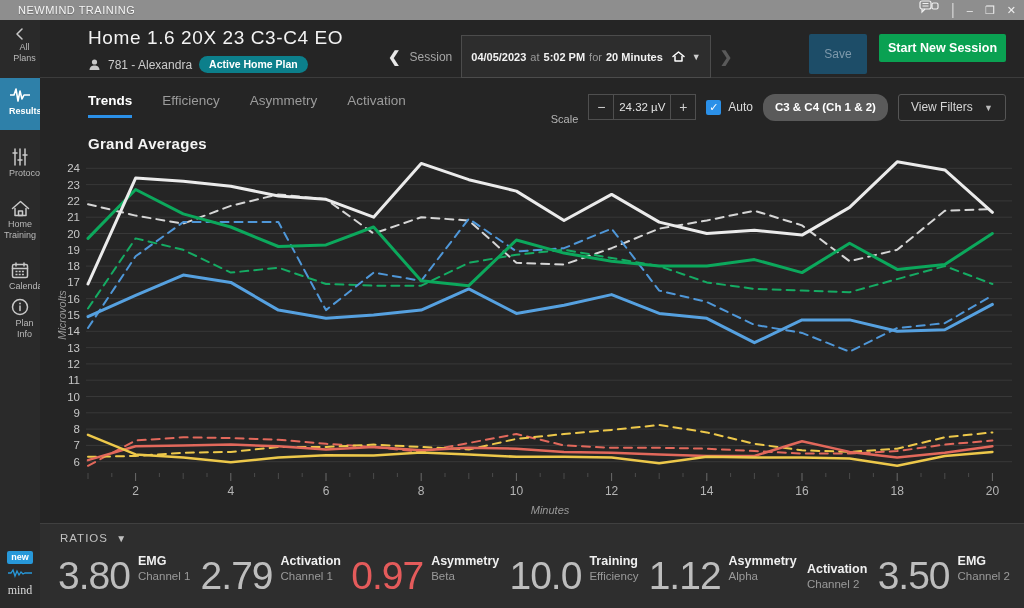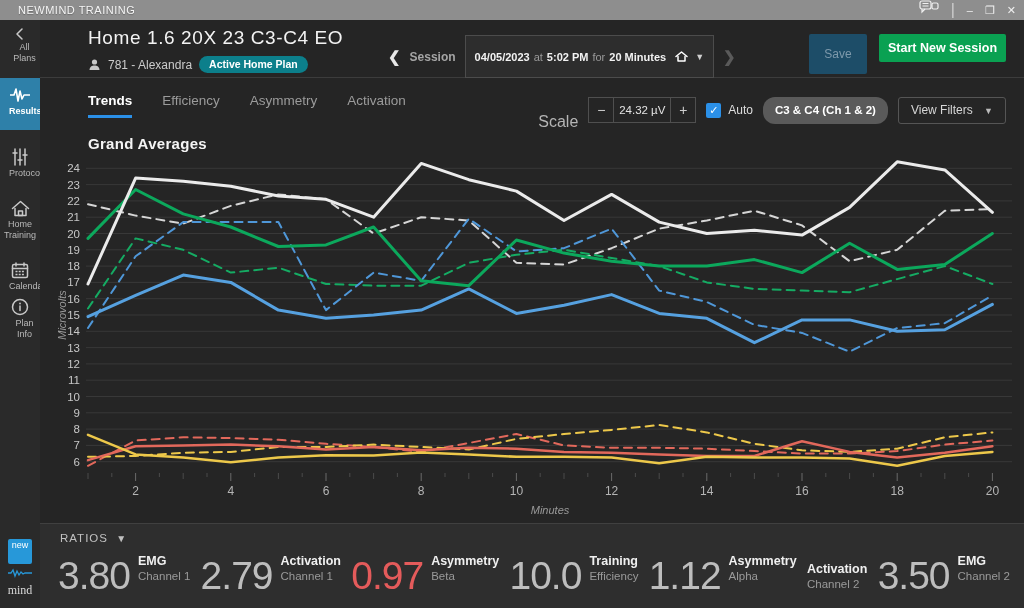--- a/index.html
+++ b/index.html
@@ -23,57 +23,57 @@
   .main { position:relative; width:984px; height:588px; background:#252525; }
 
   
   .side-item { position:absolute; left:0; width:40px; text-align:center; color:#b9b9b9; }
   .side-item .lbl { font-size:9px; line-height:11px; display:block; margin-top:2px;padding-left:9px; }
   .side-item svg { display:block; margin:0 auto; }
   .side-active { position:absolute; left:0; top:58px; width:40px; height:52px; background:#2e80a9; }
   .side-active .lbl { color:#fff; font-weight:bold; }
 
   .logo { position:absolute; left:0; bottom:10px; width:40px; text-align:center; }
-  .logo .new-badge { display:inline-block; background:#2798d9; color:#fff; font-weight:normal;
-                     font-size:9px; padding:1px 4px 14px; border-radius:2px; }
+  .logo .new-badge { display:inline-block; background:#2798d9; color:#fff; font-weight:bold;
+                     font-size:9px; padding:1px 4px 2px; border-radius:2px; }
   .logo .mind { font-family:"Liberation Serif", serif; font-size:12px; color:#d8d8d8; display:block; margin-top:1px;}
 
   
   .header { position:absolute; left:0; top:0; width:984px; height:58px;
             border-bottom:1px solid #3c3c3c; }
   .page-title { position:absolute; left:48px; top:7px; font-size:19px; letter-spacing:.6px;
                 color:#f3f3f3; font-weight:500; }
   .sub-row { position:absolute; left:48px; top:36px; display:flex; align-items:center; gap:7px; }
   .patient { font-size:12px; color:#cccccc; }
   .badge { background:#0c7f8b; color:#fff; font-size:10.5px; font-weight:bold;
            padding:2px 10px 3px; border-radius:9px; }
 
   .session-nav { position:absolute; left:348px; top:15px; display:flex; align-items:center; gap:9px; }
   .chev { font-size:15px; color:#e8e8e8; font-weight:bold; cursor:pointer; }
   .chev.dim { color:#5a5a5a; }
-  .session-label { font-size:12px; color:#a5a5a5;font-weight:bold; }
+  .session-label { font-size:12px; color:#a5a5a5; }
   .session-box { display:flex; align-items:center; gap:4px; border:1px solid #4c4c4c;
                  background:#2d2d2d; height:43px; padding:0 9px; font-size:11px; color:#9a9a9a; cursor:pointer;justify-content:center;}
   .session-box b { color:#f2f2f2; font-size:11px; }
   .session-box .caret { color:#cfcfcf; font-size:9px; margin-left:3px; }
 
   .hdr-btns { position:absolute; right:18px; top:14px; display:flex; gap:12px; }
   .btn-save { width:58px; height:40px; background:#1d4d68; border:none; border-radius:2px;
               color:#7e99ab; font-size:12px; }
   .btn-start { width:127px; height:28px; background:#0aa152; border:none; border-radius:2px;
                color:#ffffff; font-size:12.5px; font-weight:bold; }
 
   
   .toolbar { position:absolute; left:0; top:59px; width:984px; height:48px; }
   .tabs { position:absolute; left:48px; top:14px; display:flex; gap:30px; }
   .tab { font-size:13.5px; color:#9b9b9b; padding-bottom:7px; cursor:pointer; }
   .tab.active { color:#ffffff; font-weight:bold; border-bottom:3px solid #2b90e8; }
 
   .scale-group { position:absolute; right:18px; top:10px; display:flex; align-items:center; gap:10px; }
-  .scale-lbl { font-size:16px; color:#b5b5b5;margin-top:24px; }
+  .scale-lbl { font-size:11px; color:#b5b5b5;margin-top:24px; }
   .stepper { display:flex; align-items:stretch; border:1px solid #4f4f4f; height:26px; }
   .step-btn { width:24px; color:#cfcfcf; background:transparent; border:none; font-size:14px; }
   .step-val { min-width:58px; display:flex; align-items:center; justify-content:center;
               border-left:1px solid #4f4f4f; border-right:1px solid #4f4f4f;
               color:#e3e3e3; font-size:11.5px; padding:0 4px; }
   .auto-wrap { display:flex; align-items:center; gap:7px; }
   .checkbox { width:15px; height:15px; background:#2b90e8; border-radius:2px; color:#fff;
               font-size:11px; line-height:15px; text-align:center; }
   .auto-lbl { font-size:12px; color:#dddddd; }
   .btn-ch { height:27px; background:#5a5a5a; border:none; border-radius:12px; color:#fff;

